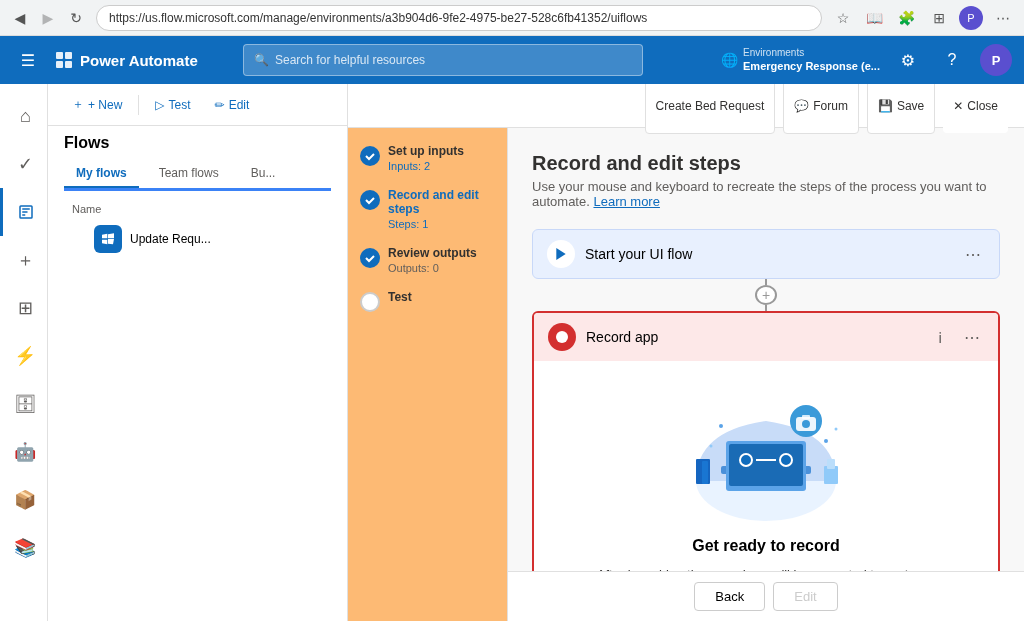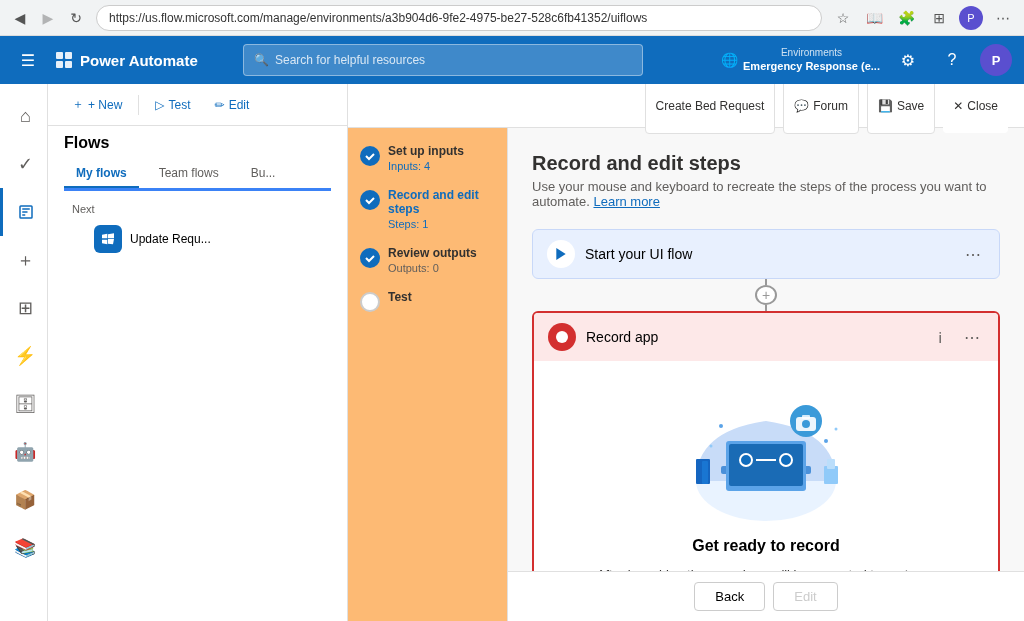--- a/index.html
+++ b/index.html
@@ -47,21 +47,21 @@
     .logo-grid { display: grid; grid-template-columns: 1fr 1fr; gap: 2px; width: 16px; height: 16px; }
     .logo-grid span { background: white; opacity: 0.9; border-radius: 1px; }
     .app-name { font-size: 15px; font-weight: 600; }
     .search-bar {
       flex: 1; max-width: 400px; margin: 0 auto;
       height: 32px; background: rgba(255,255,255,0.2); border: 1px solid rgba(255,255,255,0.4);
       border-radius: 4px; display: flex; align-items: center; padding: 0 10px; gap: 6px;
       color: rgba(255,255,255,0.8); font-size: 12px;
     }
     .nav-right { margin-left: auto; display: flex; align-items: center; gap: 12px; }
-    .env-info { text-align: center; font-size: 10px; line-height: 1.3; }
+    .env-info { text-align: left; font-size: 10px; line-height: 1.3; }
     .env-label { font-size: 10px; opacity: 0.8; }
     .env-name { font-size: 11px; font-weight: 600; }
     .nav-icon-btn {
       width: 32px; height: 32px; border: none; background: transparent;
       color: white; cursor: pointer; border-radius: 50%; font-size: 16px;
       display: flex; align-items: center; justify-content: center;
     }
     .avatar {
       width: 32px; height: 32px; border-radius: 50%; background: #5a4fcf;
       display: flex; align-items: center; justify-content: center; color: white;
@@ -318,21 +318,21 @@
       </div>
 
       <div class="flows-section">
         <div class="flows-title">Flows</div>
         <div class="flows-tabs">
           <div class="flows-tab active">My flows</div>
           <div class="flows-tab">Team flows</div>
           <div class="flows-tab">Bu...</div>
         </div>
         <div class="flows-table-header">
-          <span>Next</span>
+          <span>Name</span>
         </div>
 
         <div class="flows-row">
           <div style="width:16px;height:16px;margin-right:6px;flex-shrink:0;"></div>
           <div class="flow-icon">
             <svg viewBox="0 0 24 24">
                 <path d="M3 5.5L11 4v7H3V5.5zm0 13L11 20v-7H3v5.5zm9-13.5l9-1.5V11h-9V5zm0 7h9l-1.5 8L12 19v-7z"></path>
               </svg>
           </div>
           <span class="flow-name">Update Requ...</span>
@@ -367,21 +367,21 @@
 
           <div class="step-item">
             <div class="step-row">
               <div class="step-circle">
                 <svg viewBox="0 0 12 12">
                     <path d="M2 6l3 3 5-5" stroke="white" stroke-width="2" fill="none"></path>
                   </svg>
               </div>
               <div class="step-text">
                 <div class="step-name">Set up inputs</div>
-                <div class="step-sub">Inputs: 4</div>
+                <div class="step-sub">Inputs: 2</div>
               </div>
             </div>
           </div>
 
           <div class="step-item">
             <div class="step-row">
               <div class="step-circle">
                 <svg viewBox="0 0 12 12">
                     <path d="M2 6l3 3 5-5" stroke="white" stroke-width="2" fill="none"></path>
                   </svg>

